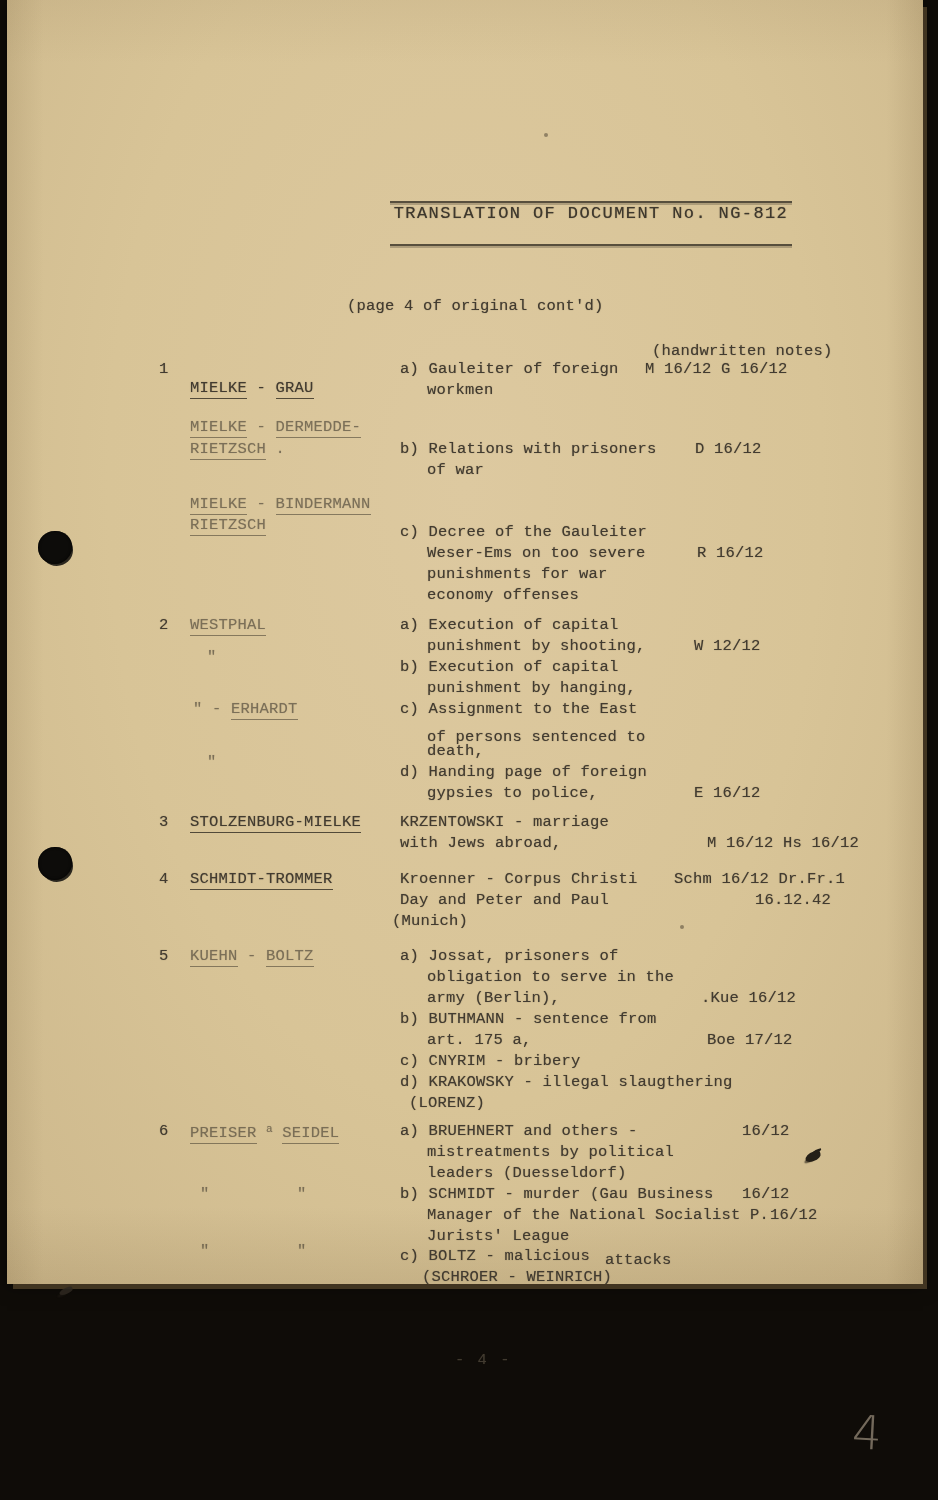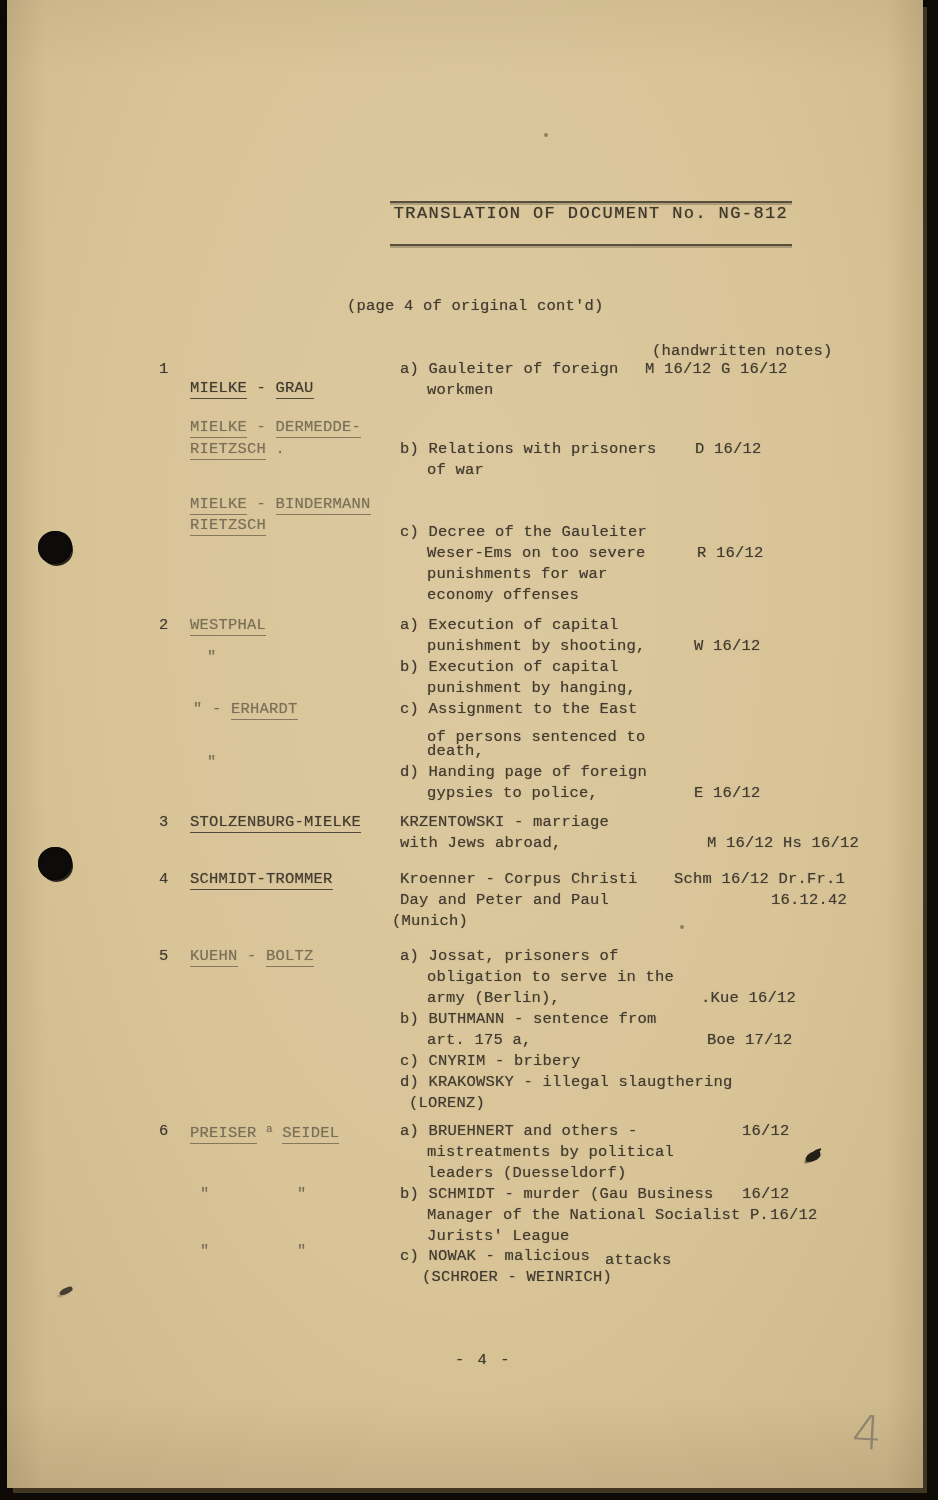--- a/index.html
+++ b/index.html
@@ -1,19 +1,19 @@
 <!DOCTYPE html>
 <html><head>
 <meta charset="utf-8">
 <style>
   html,body{margin:0;padding:0;}
   body{background:#0f0c08;font-family:"Liberation Mono","DejaVu Sans Mono",monospace;}
   .scan{position:relative;width:938px;height:1500px;overflow:hidden;background:#0f0c08;}
   .paper{
-    position:absolute;left:7px;top:0;width:916px;height:1488px;
+    position:absolute;left:7px;top:0;width:916px;height:1284px;
     background:
       linear-gradient(90deg, rgba(110,88,52,.14), rgba(0,0,0,0) 4%, rgba(0,0,0,0) 96%, rgba(110,88,52,.16)),
       linear-gradient(180deg, rgba(120,95,60,.08), rgba(0,0,0,0) 5%, rgba(0,0,0,0) 94%, rgba(110,88,52,.14)),
       radial-gradient(ellipse at 50% 38%, #ddc9a0 0%, #d8c497 55%, #cdb88c 100%);
     box-shadow: 5px 6px 0 -1px rgba(112,89,56,.55), 0 0 18px rgba(0,0,0,.6);
   }
   .tline{
     position:absolute;white-space:pre;
     font:15.5px/1.1 "Liberation Mono","DejaVu Sans Mono",monospace;
     color:#423b30;letter-spacing:.2px;
@@ -79,21 +79,21 @@
         <div class="tline dim" style="left: 183px; top: 517px;"><span class="u">RIETZSCH</span></div>
         <div class="tline" style="left: 393px; top: 524px;"><span>c) Decree of the Gauleiter</span></div>
         <div class="tline" style="left: 420px; top: 545px;"><span>Weser-Ems on too severe</span></div>
         <div class="tline" style="left: 690px; top: 545px;"><span>R 16/12</span></div>
         <div class="tline" style="left: 420px; top: 566px;"><span>punishments for war</span></div>
         <div class="tline" style="left: 420px; top: 587px;"><span>economy offenses</span></div>
         <div class="tline" style="left: 152px; top: 617px;"><span>2</span></div>
         <div class="tline dim" style="left: 183px; top: 617px;"><span class="u">WESTPHAL</span></div>
         <div class="tline" style="left: 393px; top: 617px;"><span>a) Execution of capital</span></div>
         <div class="tline" style="left: 420px; top: 638px;"><span>punishment by shooting,</span></div>
-        <div class="tline" style="left: 687px; top: 638px;"><span>W 16/12</span></div>
+        <div class="tline" style="left: 687px; top: 638px;"><span>W 12/12</span></div>
         <div class="tline dim" style="left: 200px; top: 649px;"><span>"</span></div>
         <div class="tline" style="left: 393px; top: 659px;"><span>b) Execution of capital</span></div>
         <div class="tline" style="left: 420px; top: 680px;"><span>punishment by hanging,</span></div>
         <div class="tline dim" style="left: 186px; top: 701px;"><span>" - </span><span class="u">ERHARDT</span></div>
         <div class="tline" style="left: 393px; top: 701px;"><span>c) Assignment to the East</span></div>
         <div class="tline" style="left: 420px; top: 722px; margin-top: 7px;"><span>of persons sentenced to</span></div>
         <div class="tline" style="left: 420px; top: 743px;"><span>death,</span></div>
         <div class="tline dim" style="left: 200px; top: 754px;"><span>"</span></div>
         <div class="tline" style="left: 393px; top: 764px;"><span>d) Handing page of foreign</span></div>
         <div class="tline" style="left: 420px; top: 785px;"><span>gypsies to police,</span></div>
@@ -101,21 +101,21 @@
         <div class="tline" style="left: 152px; top: 814px;"><span>3</span></div>
         <div class="tline" style="left: 183px; top: 814px;"><span class="u">STOLZENBURG-MIELKE</span></div>
         <div class="tline" style="left: 393px; top: 814px;"><span>KRZENTOWSKI - marriage</span></div>
         <div class="tline" style="left: 393px; top: 835px;"><span>with Jews abroad,</span></div>
         <div class="tline" style="left: 700px; top: 835px;"><span>M 16/12 Hs 16/12</span></div>
         <div class="tline" style="left: 152px; top: 871px;"><span>4</span></div>
         <div class="tline" style="left: 183px; top: 871px;"><span class="u">SCHMIDT-TROMMER</span></div>
         <div class="tline" style="left: 393px; top: 871px;"><span>Kroenner - Corpus Christi</span></div>
         <div class="tline" style="left: 667px; top: 871px;"><span>Schm 16/12 Dr.Fr.1</span></div>
         <div class="tline" style="left: 393px; top: 892px;"><span>Day and Peter and Paul</span></div>
-        <div class="tline" style="left: 764px; top: 892px;"><span>16.12.42</span></div>
+        <div class="tline" style="left: 748px; top: 892px;"><span>16.12.42</span></div>
         <div class="tline" style="left: 385px; top: 913px;"><span>(Munich)</span></div>
         <div class="tline" style="left: 152px; top: 948px;"><span>5</span></div>
         <div class="tline dim" style="left: 183px; top: 948px;"><span class="u">KUEHN</span><span> - </span><span class="u">BOLTZ</span></div>
         <div class="tline" style="left: 393px; top: 948px;"><span>a) Jossat, prisoners of</span></div>
         <div class="tline" style="left: 420px; top: 969px;"><span>obligation to serve in the</span></div>
         <div class="tline" style="left: 420px; top: 990px;"><span>army (Berlin),</span></div>
         <div class="tline" style="left: 694px; top: 990px;"><span>.Kue 16/12</span></div>
         <div class="tline" style="left: 393px; top: 1011px;"><span>b) BUTHMANN - sentence from</span></div>
         <div class="tline" style="left: 420px; top: 1032px;"><span>art. 175 a,</span></div>
         <div class="tline" style="left: 700px; top: 1032px;"><span>Boe 17/12</span></div>
@@ -130,21 +130,21 @@
         <div class="tline" style="left: 420px; top: 1165px;"><span>leaders (Duesseldorf)</span></div>
         <div class="tline dim" style="left: 193px; top: 1186px;"><span>"</span></div>
         <div class="tline dim" style="left: 290px; top: 1186px;"><span>"</span></div>
         <div class="tline" style="left: 393px; top: 1186px;"><span>b) SCHMIDT - murder (Gau Business</span></div>
         <div class="tline" style="left: 735px; top: 1186px;"><span>16/12</span></div>
         <div class="tline" style="left: 420px; top: 1207px;"><span>Manager of the National Socialist P.</span></div>
         <div class="tline" style="left: 763px; top: 1207px;"><span>16/12</span></div>
         <div class="tline" style="left: 420px; top: 1228px;"><span>Jurists' League</span></div>
         <div class="tline dim" style="left: 193px; top: 1243px;"><span>"</span></div>
         <div class="tline dim" style="left: 290px; top: 1243px;"><span>"</span></div>
-        <div class="tline" style="left: 393px; top: 1248px;"><span>c) NOWAK - malicious</span></div>
+        <div class="tline" style="left: 393px; top: 1248px;"><span>c) BOLTZ - malicious</span></div>
         <div class="tline" style="left: 598px; top: 1252px;"><span>attacks</span></div>
         <div class="tline" style="left: 415px; top: 1269px;"><span>(SCHROER - WEINRICH)</span></div>
       </div>
 
     <div class="tline footer-page">- 4 -</div>
 
     <div class="hole hole-1"></div>
     <div class="hole hole-2"></div>
 
     <div class="ink-blot"></div>

